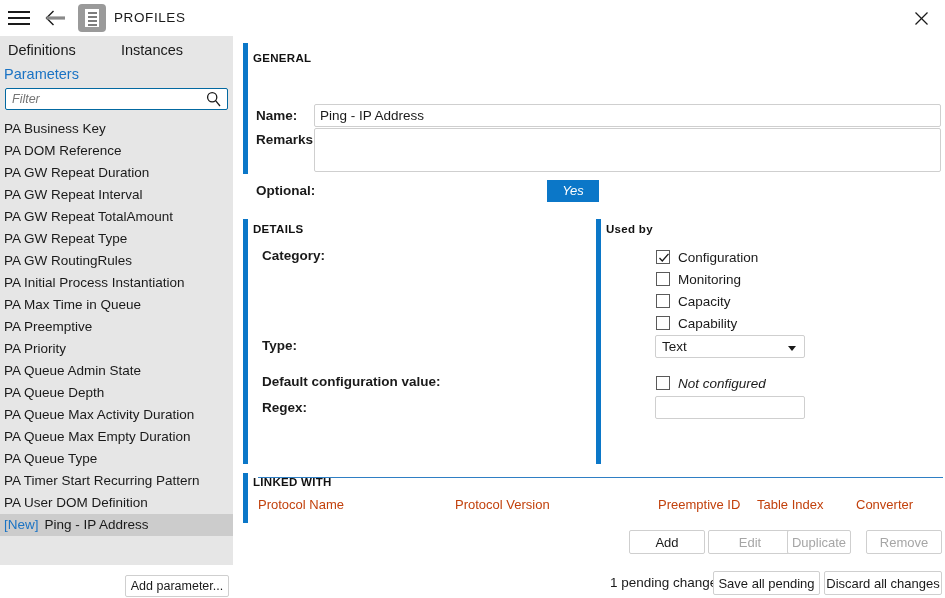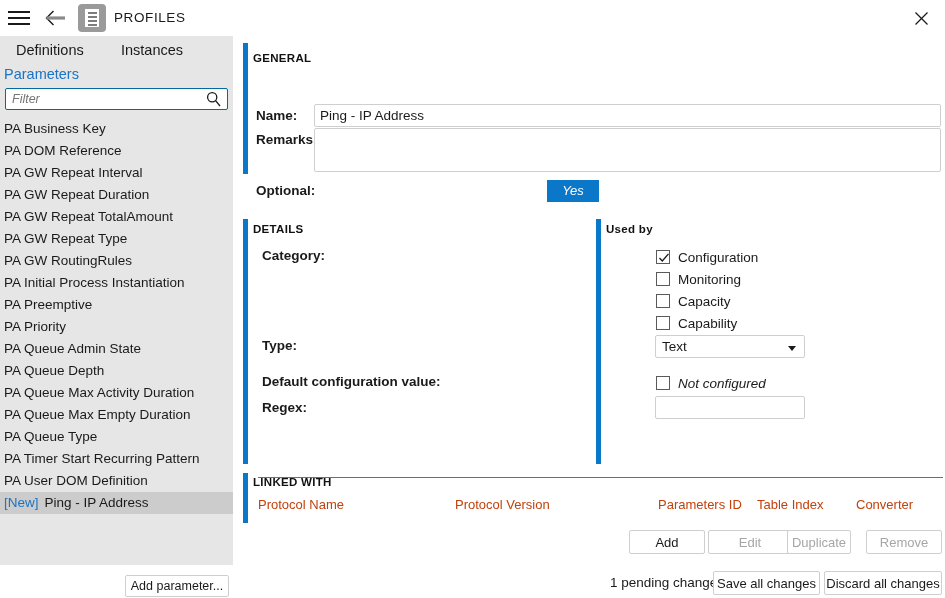--- a/index.html
+++ b/index.html
@@ -57,21 +57,21 @@
 
   
   .sidebar {
     position: absolute; left: 0; top: 36px; width: 233px; height: 529px;
     background: #e6e6e6;
   }
   .tabrow { position: absolute; left: 0; top: 6px; width: 233px; height: 22px; }
   .tab {
     position: absolute; top: 0; font-size: 14.5px; color: #1a1a1a; cursor: pointer;
   }
-  .tab.definitions { left: 16px; text-align: center; }
+  .tab.definitions { left: 8px; text-align: center; }
   .tab.instances { left: 121px; }
   .subtab {
     position: absolute; left: 4px; top: 30px;
     font-size: 14.5px; color: #1a73c4; cursor: pointer;
   }
   .filterbox {
     position: absolute; left: 5px; top: 52px; width: 223px; height: 22px;
     background: #ffffff; border: 1px solid #0369a1; border-radius: 2px;
   }
   .filterbox input {
@@ -235,26 +235,27 @@
         <svg width="16" height="17" viewBox="0 0 16 17">
           <circle cx="6.2" cy="6.2" r="4.6" fill="none" stroke="#1a1a1a" stroke-width="1.3"></circle>
           <line x1="9.6" y1="9.6" x2="14" y2="15" stroke="#1a1a1a" stroke-width="1.3"></line>
         </svg>
       </span>
     </div>
 
     <div class="paramlist" id="paramlist">
         <div class="param-item"><span>PA Business Key</span></div>
         <div class="param-item"><span>PA DOM Reference</span></div>
+        <div class="param-item"><span>PA GW Repeat Duration</span></div>
         <div class="param-item"><span>PA GW Repeat Interval</span></div>
-        <div class="param-item"><span>PA GW Repeat Duration</span></div>
         <div class="param-item"><span>PA GW Repeat TotalAmount</span></div>
         <div class="param-item"><span>PA GW Repeat Type</span></div>
         <div class="param-item"><span>PA GW RoutingRules</span></div>
         <div class="param-item"><span>PA Initial Process Instantiation</span></div>
+        <div class="param-item"><span>PA Max Time in Queue</span></div>
         <div class="param-item"><span>PA Preemptive</span></div>
         <div class="param-item"><span>PA Priority</span></div>
         <div class="param-item"><span>PA Queue Admin State</span></div>
         <div class="param-item"><span>PA Queue Depth</span></div>
         <div class="param-item"><span>PA Queue Max Activity Duration</span></div>
         <div class="param-item"><span>PA Queue Max Empty Duration</span></div>
         <div class="param-item"><span>PA Queue Type</span></div>
         <div class="param-item"><span>PA Timer Start Recurring Pattern</span></div>
         <div class="param-item"><span>PA User DOM Definition</span></div>
         <div class="param-item selected"><span class="newtag">[New]</span><span class="pname">Ping - IP Address</span></div>
@@ -328,32 +329,32 @@
 
     <div class="accent" style="left:363px; top:183px; height:245px;"></div>
     <div class="section-title" style="left:373px; top:187px;">Used by</div>
 
     <div class="accent" style="left:10px; top:437px; height:50px;"></div>
     <div class="section-title" style="left:20px; top:440px;">LINKED WITH</div>
 
     <div id="tblcols" class="tbl-header" style="left:0; top:461px; width:712px;">
         <div class="tbl-col" style="left: 25px;">Protocol Name</div>
         <div class="tbl-col" style="left: 222px;">Protocol Version</div>
-        <div class="tbl-col" style="left: 425px;">Parameters ID</div>
+        <div class="tbl-col" style="left: 425px;">Preemptive ID</div>
         <div class="tbl-col" style="left: 524px;">Table Index</div>
         <div class="tbl-col" style="left: 623px;">Converter</div>
       </div>
   </div>
 
   <div class="tbl-rule"></div>
 
   <div id="tblbtns">
       <button class="btn" style="left: 629px; top: 530px; width: 76px;">Add</button>
       <button class="btn disabled" style="left: 708px; top: 530px; width: 84px;">Edit</button>
       <button class="btn disabled" style="left: 787px; top: 530px; width: 64px;">Duplicate</button>
       <button class="btn disabled" style="left: 866px; top: 530px; width: 76px;">Remove</button>
     </div>
 
   <div class="pending-text">1 pending change</div>
-  <button class="btn" style="left:713px; top:571px; width:107px;">Save all changes</button>
+  <button class="btn" style="left:713px; top:571px; width:107px;">Save all pending</button>
   <button class="btn" style="left:824px; top:571px; width:118px;">Discard all changes</button>
 
 </div>
 
 </body></html>

